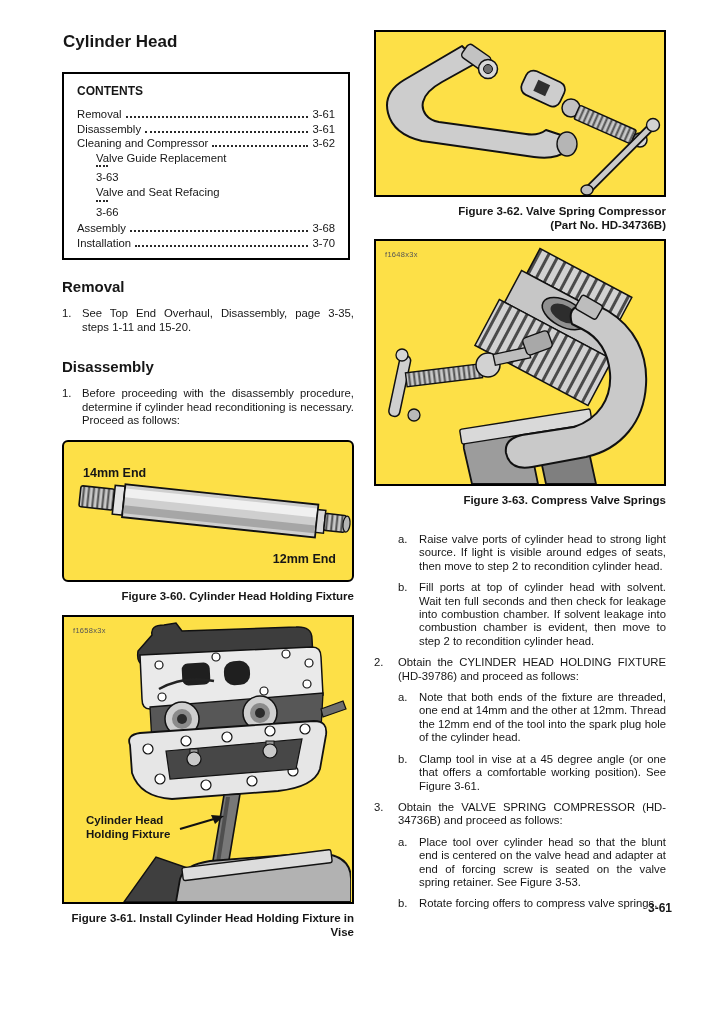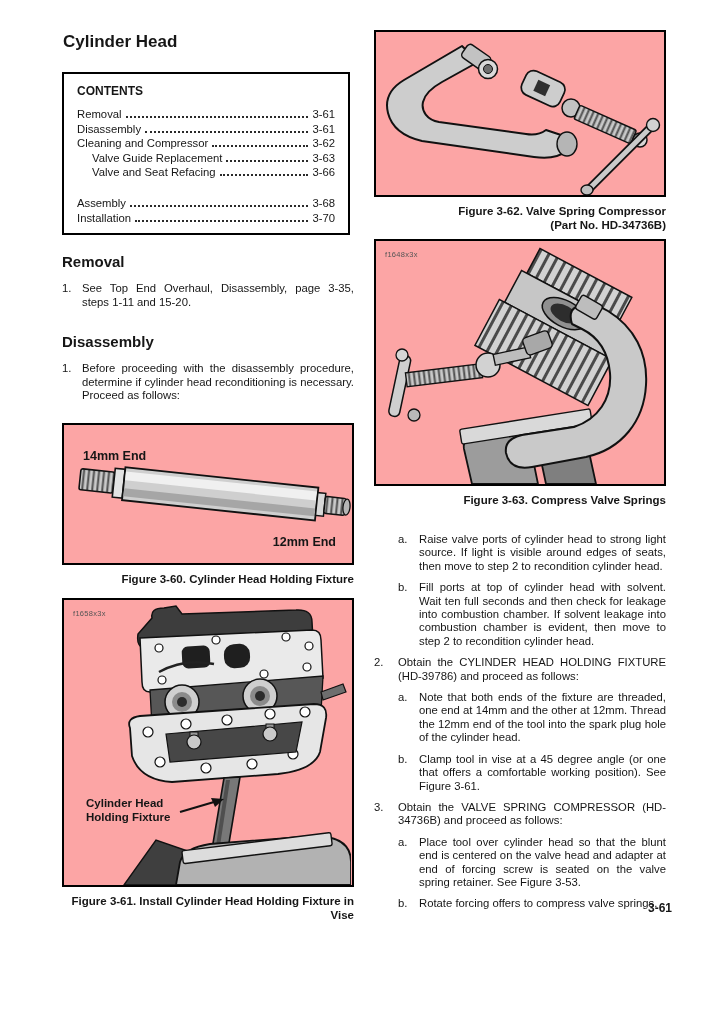--- a/index.html
+++ b/index.html
@@ -12,39 +12,39 @@
     overflow:hidden;
   }
   .col-left  { position:absolute; left:62px;  top:24px; width:292px; }
   .col-right { position:absolute; left:374px; top:30px; width:292px; }
 
   .page-title { font-size:17px; font-weight:bold; margin:8px 0 20px 1px; }
 
   .contents-box { border:2px solid #000; padding:10px 13px 8px 13px; width:258px; }
   .contents-heading { font-size:12px; font-weight:bold; margin-bottom:9px; }
   .toc-row { display:flex; align-items:baseline; font-size:11.3px; line-height:14.6px; }
-  .toc-row.indent { padding-left:15px; }
-  .toc-row.gap { margin-top:16px;text-align:right; }
+  .toc-row.indent { padding-left:15px;flex-direction:column; }
+  .toc-row.gap { margin-top:2px;text-align:right; }
   .toc-leader { flex:1; border-bottom:2px dotted #2a2a2a; margin:0 4px 3px 4px; min-width:12px; }
   .toc-page { flex:none; }
 
   h2.section { font-size:15px; font-weight:bold; margin:18px 0 0 0; }
   .step { display:flex; font-size:11.3px; line-height:13.5px; margin-top:12px; }
   .step-num { flex:none; width:20px; }
   .step-body { flex:1; text-align:justify; }
 
   .num-item { display:flex; font-size:11.3px; line-height:13.4px; margin-bottom:8px; }
   .num-item .n { flex:none; width:24px; }
   .num-item .t { flex:1; text-align:justify; }
   .sub-item { display:flex; font-size:11.3px; line-height:13.4px; margin:0 0 8px 24px; }
   .sub-item .l { flex:none; width:21px; }
   .sub-item .t { flex:1; text-align:justify; }
 
-  .fig-box { border:2.5px solid #000; background:#fca5a5; position:relative; overflow:hidden; }
-  .fig60 { margin-top:20px; height:138px; }
+  .fig-box { border:2.5px solid #000; background:#fde047; position:relative; overflow:hidden; }
+  .fig60 { margin-top:12px; height:138px;border-radius:6px; }
   .fig61 { margin-top:12px;  height:285px; }
   .fig62 { height:163px; }
   .fig63 { margin-top:7px; height:243px; }
   .fig-caption { text-align:right; font-weight:bold; font-size:11.5px; line-height:14px; margin-top:7px; }
   .corner-label { position:absolute; top:9px; left:9px; font-size:7.5px; color:#555; letter-spacing:0.3px; }
 
   .rod-label { position:absolute; font-size:12.5px; font-weight:bold; }
   .label-14 { left:19px; top:24px; }
   .label-12 { right:16px; bottom:14px; }
 

